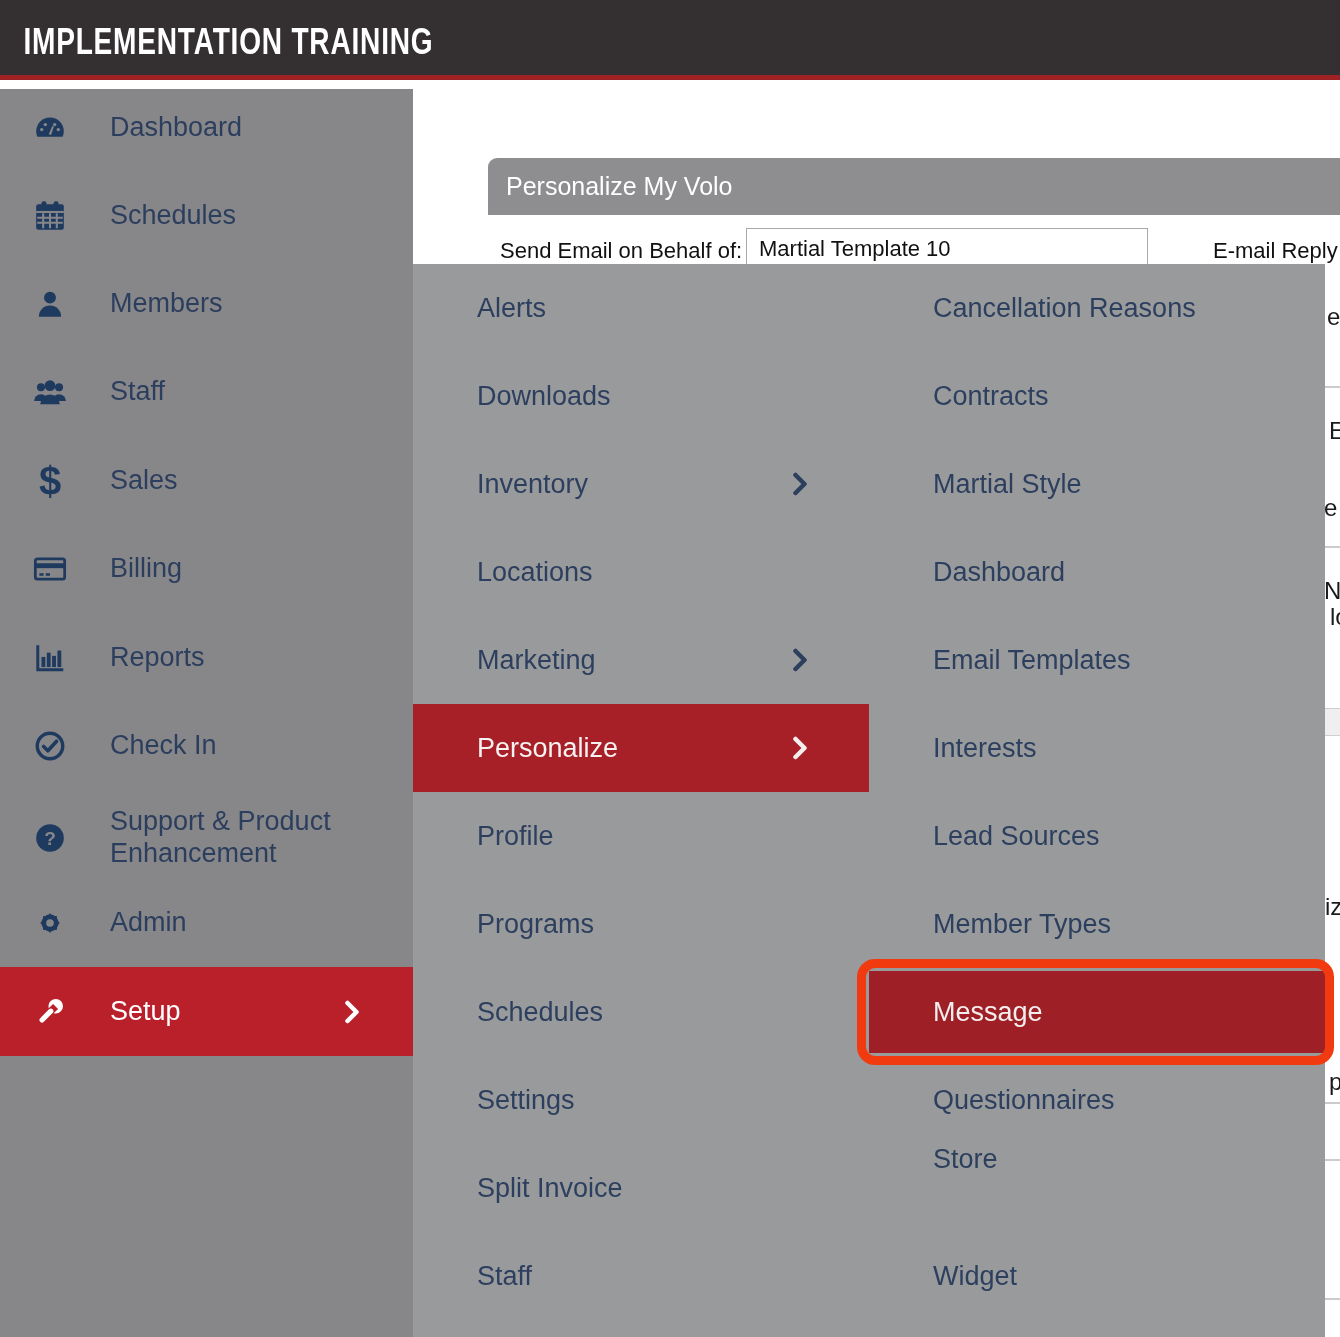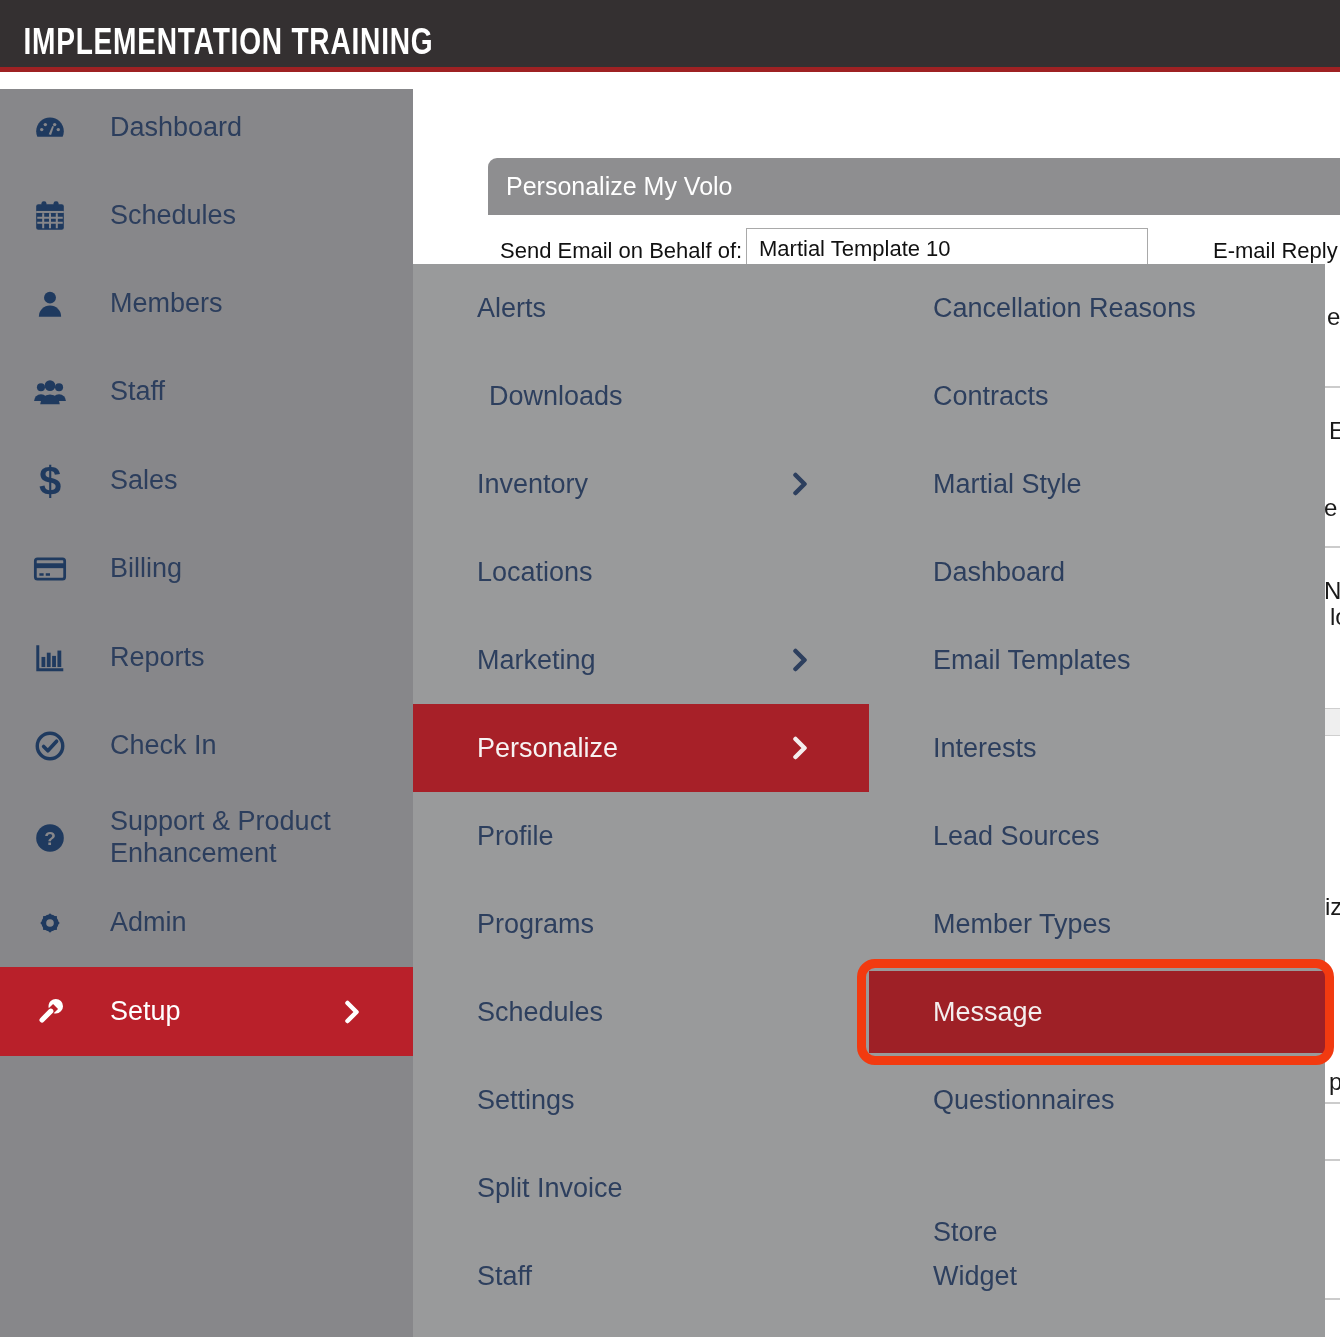--- a/index.html
+++ b/index.html
@@ -1,21 +1,21 @@
 <!DOCTYPE html>
 <html><head>
 <meta charset="utf-8">
 <style>
   * { margin:0; padding:0; box-sizing:border-box; }
   html,body { width:1340px; height:1337px; }
   body { font-family:"Liberation Sans", sans-serif; }
   #stage { position:relative; width:1340px; height:1337px; overflow:hidden; background:#ffffff; }
 
   
-  .header { position:absolute; left:0; top:0; width:1340px; height:72px; background:#343031; border-bottom:5px solid #9e2123; z-index:30; }
+  .header { position:absolute; left:0; top:0; width:1340px; height:80px; background:#343031; border-bottom:5px solid #9e2123; z-index:30; }
   .header-title { display:inline-block; color:#ffffff; font-weight:700; font-size:36px; letter-spacing:1px; line-height:84px; padding-left:30px; transform:scale(0.78,1.02); transform-origin:left center; white-space:nowrap; }
 
   
   .sidebar { position:absolute; left:0; top:89px; width:413px; height:1248px; background:#87878a; z-index:8; }
   .sb-item { position:absolute; left:0; width:413px; height:60px; display:flex; align-items:center; color:#1f3a5f; cursor:pointer; }
   .sb-item.active { background:#b9202a; color:#ffffff; }
   .sb-icon { position:absolute; left:28px; width:44px; height:44px; display:flex; align-items:center; justify-content:center; }
   .sb-icon svg { width:34px; height:34px; fill:currentColor; }
   .sb-icon.dollar { font-size:40px; font-weight:700; }
   .sb-label { position:absolute; left:110px; font-size:27px; color:#2c3e5d; line-height:1.18; }
@@ -220,21 +220,21 @@
 
 
   </div>
 
   <div class="flyout">
 
     <div class="fo-col left">
       <div class="fo-item" style="top:0px;">
           <span class="fo-label">Alerts</span>
         </div>
-      <div class="fo-item" style="top:88px;margin-left:12px;">
+      <div class="fo-item" style="top:88px;">
           <span class="fo-label">Downloads</span>
         </div>
       <div class="fo-item" style="top:176px;">
           <span class="fo-label">Inventory</span>
           <span class="chev">
             <svg viewBox="0 0 16 24">
               <path d="M3 3l9 9-9 9"></path>
             </svg>
           </span>
         </div>
@@ -303,21 +303,21 @@
           <span class="fo-label">Member Types</span>
         </div>
       <div class="fo-item active-right" style="top:704px;">
         <div class="msg-fill"></div>
         <span class="fo-label">Message</span>
         <div class="annotation-ring"></div>
       </div>
       <div class="fo-item" style="top:792px;">
           <span class="fo-label">Questionnaires</span>
         </div>
-      <div class="fo-item" style="top:924px;">
+      <div class="fo-item" style="top:851px;">
           <span class="fo-label">Store</span>
         </div>
       <div class="fo-item" style="top:968px;">
           <span class="fo-label">Widget</span>
         </div>
     </div>
 
   </div>
 
   <div class="bottom-strip">

